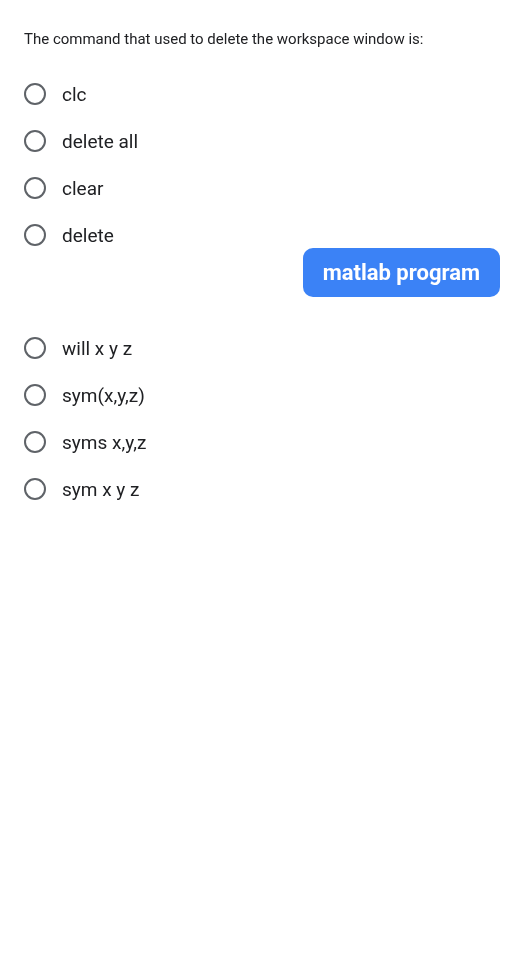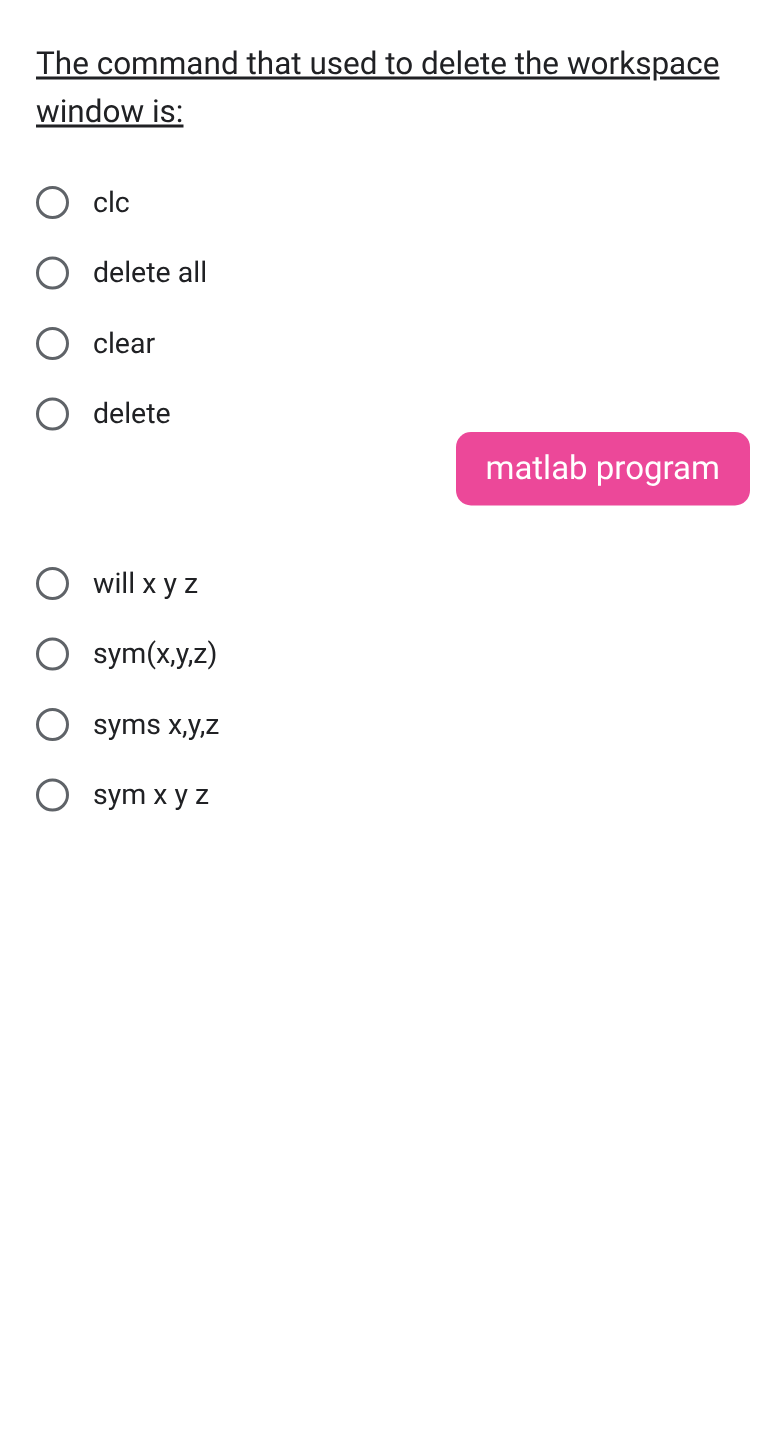--- a/index.html
+++ b/index.html
@@ -9,57 +9,56 @@
     }
     body {
       font-family: -apple-system, BlinkMacSystemFont, 'Segoe UI', Roboto, Arial, sans-serif;
       background: #ffffff;
       width: 514px;
       height: 968px;
       padding: 28px 24px;
       color: #202124;
     }
     .question-text {
-      font-size: 21px;
+      font-size: 15px;
       line-height: 1.5;
       color: #202124;
       margin-bottom: 32px;
       font-weight: 400;
-      text-decoration: underline;
     }
     .options-group {
       display: flex;
       flex-direction: column;
       gap: 24px;
       position: relative;
     }
     .option-row {
       display: flex;
-      align-items: flex-end;
+      align-items: flex-start;
       gap: 16px;
       cursor: pointer;
     }
     .radio-circle {
       width: 22px;
       height: 22px;
       border: 2px solid #5f6368;
       border-radius: 50%;
       flex-shrink: 0;
     }
     .option-label {
       font-size: 19px;
       color: #202124;
       font-weight: 400;
     }
     .badge {
       position: absolute;
-      background: #ec4899;
+      background: #3b82f6;
       color: #ffffff;
       font-size: 22px;
-      font-weight: 400;
+      font-weight: 700;
       padding: 12px 20px;
       border-radius: 10px;
       right: -10px;
       top: 165px;
     }
     .section-gap {
       height: 90px;
     }
   </style>
 </head>

